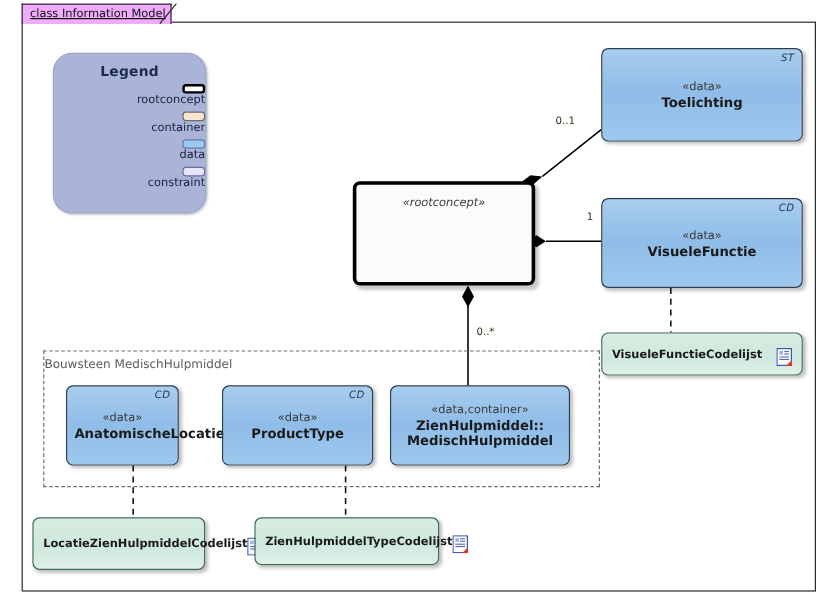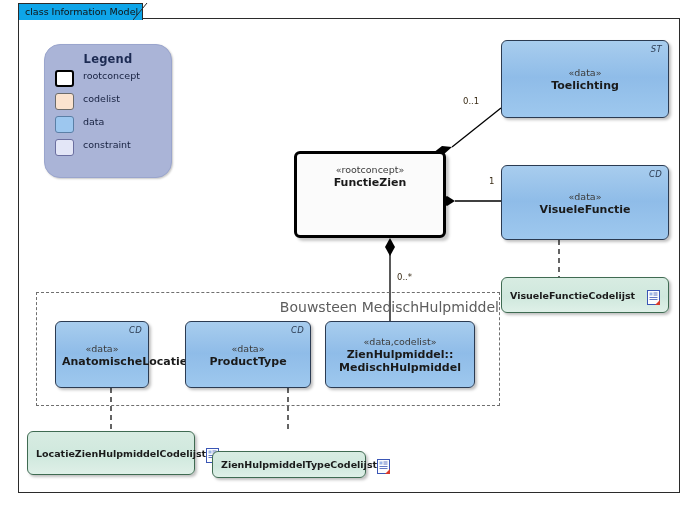--- a/index.html
+++ b/index.html
@@ -1,29 +1,29 @@
 <!DOCTYPE html>
 <html><head>
 <meta charset="utf-8">
 <style>
   html,body{margin:0;padding:0;background:#ffffff;}
   body{font-family:"DejaVu Sans","Liberation Sans",sans-serif;}
   #canvas{position:relative;width:698px;height:509px;background:#ffffff;overflow:hidden;}
 
   
   .frame{position:absolute;left:18px;top:18px;width:660px;height:473px;border:1px solid #2b2b2b;background:#fff;}
-  .frame-tab{position:absolute;left:18px;top:3px;height:16px;border:1px solid #2b2b2b;border-bottom:none;background:#0ea5e9;
-             padding:0 4px 0 6px;font-size:9.5px;color:#111;line-height:16px;white-space:nowrap;z-index:6;}
+  .frame-tab{position:absolute;left:18px;top:3px;height:16px;border:1px solid #2b2b2b;border-bottom:none;background:#f0abfc;
+             padding:0 4px 0 6px;font-size:9.5px;color:#111;line-height:16px;white-space:nowrap;z-index:6;text-decoration:underline;}
   .frame-tab-slant{position:absolute;left:133px;top:3px;width:16px;height:17px;z-index:6;}
 
   
   .legend{position:absolute;left:44px;top:44px;width:126px;height:132px;background:#aab4d7;
           border:1px solid #9aa5cd;border-radius:16px;box-shadow:1px 1px 2px rgba(0,0,0,.22);}
   .legend-title{text-align:center;font-size:11.5px;font-weight:bold;color:#1c2a52;margin-top:7px;letter-spacing:.2px;}
-  .legend-row{display:flex;align-items:flex-start;margin:4px 0 0 10px;height:19px;}
+  .legend-row{display:flex;align-items:flex-end;margin:4px 0 0 10px;height:19px;flex-direction:column;}
   .sw{width:19px;height:17px;border-radius:3px;box-sizing:border-box;}
   .sw-root{background:#ffffff;border:2.5px solid #000;}
   .sw-container{background:#fbe3cf;border:1px solid #6b6b6b;}
   .sw-data{background:#9dc7ef;border:1px solid #5b7fa6;}
   .sw-codelist{background:#c9e8d5;border:1px solid #6f9a80;}
   .sw-constraint{background:#e3e6f7;border:1px solid #6b6fa0;}
   .legend-lbl{font-size:9.5px;color:#16203f;margin-left:9px;white-space:nowrap;}
 
   
   .node{position:absolute;box-sizing:border-box;border-radius:6px;display:flex;align-items:center;justify-content:center;}
@@ -39,21 +39,21 @@
              border:1.5px solid #3f6b52;box-shadow:2px 2px 3px rgba(0,0,0,.25);
              justify-content:flex-start;}
   .code-node .cname{font-size:9.5px;font-weight:bold;color:#1a1a1a;}
   .code-row{display:flex;align-items:flex-start;justify-content:space-between;width:100%;padding:0 8px;box-sizing:border-box;margin-top:4px;}
 
   
   .doc-ico{width:13px;height:15px;flex:0 0 13px;}
 
   
   .pkg{position:absolute;box-sizing:border-box;border:1.4px dashed #6f6f6f;background:transparent;}
-  .pkg-title{position:absolute;width:100%;text-align:right;top:6px;font-size:14px;color:#5d5d5d;}
+  .pkg-title{position:absolute;width:100%;text-align:left;top:6px;font-size:10px;color:#5d5d5d;}
 
   
   .svg-layer{position:absolute;left:0;top:0;width:698px;height:509px;pointer-events:none;}
   .mult{position:absolute;font-size:8.5px;color:#3a2c16;font-weight:normal;}
 </style>
 </head>
 <body>
 
 <div id="canvas">
 
@@ -87,44 +87,43 @@
 
   <div class="legend">
     <div class="legend-title">Legend</div>
 
     <div class="legend-row">
       <span class="sw sw-root"></span>
       <span class="legend-lbl">rootconcept</span>
     </div>
     <div class="legend-row">
       <span class="sw sw-container"></span>
-      <span class="legend-lbl">codelist</span>
+      <span class="legend-lbl">container</span>
     </div>
     <div class="legend-row">
       <span class="sw sw-data"></span>
       <span class="legend-lbl">data</span>
     </div>
     <div class="legend-row">
       <span class="sw sw-constraint"></span>
       <span class="legend-lbl">constraint</span>
     </div>
   </div>
 
   <div class="node data-node" style="left:501px;top:40px;width:168px;height:78px;">
     <span class="corner">ST</span>
     <div class="inner">
       <span class="stereo">«data»</span>
       <span class="nname">Toelichting</span>
     </div>
   </div>
 
   <div class="node root-node" style="left:294px;top:151px;width:152px;height:87px;">
-    <div class="inner" style="position:absolute;top:9px;left:0;">
+    <div class="inner" style="position:absolute;top:9px;left:0;font-style:italic;">
       <span class="stereo">«rootconcept»</span>
-      <span class="nname">FunctieZien</span>
     </div>
   </div>
 
   <div class="node data-node" style="left:501px;top:165px;width:168px;height:75px;">
     <span class="corner">CD</span>
     <div class="inner">
       <span class="stereo">«data»</span>
       <span class="nname">VisueleFunctie</span>
     </div>
   </div>
@@ -159,42 +158,42 @@
   <div class="node data-node" style="left:185px;top:321px;width:126px;height:67px;">
     <span class="corner">CD</span>
     <div class="inner">
       <span class="stereo">«data»</span>
       <span class="nname">ProductType</span>
     </div>
   </div>
 
   <div class="node data-node" style="left:325px;top:321px;width:150px;height:67px;">
     <div class="inner">
-      <span class="stereo">«data,codelist»</span>
+      <span class="stereo">«data,container»</span>
       <span class="nname">ZienHulpmiddel::</span>
       <span class="nname">MedischHulpmiddel</span>
     </div>
   </div>
 
-  <div class="node code-node" style="left:27px;top:431px;width:168px;height:44px;">
+  <div class="node code-node" style="left:27px;top:431px;width:144px;height:44px;">
     <div class="code-row">
       <span class="cname">LocatieZienHulpmiddelCodelijst</span>
       <svg class="doc-ico" viewBox="0 0 13 15">
         <rect x="0.5" y="0.5" width="12" height="14" fill="#fdfdfd" stroke="#3a56b5" stroke-width="1"></rect>
         <rect x="2.5" y="2.5" width="3" height="3" fill="#9bb6e8"></rect>
         <line x1="6.5" y1="3" x2="10.5" y2="3" stroke="#3a56b5" stroke-width=".8"></line>
         <line x1="6.5" y1="5" x2="10.5" y2="5" stroke="#3a56b5" stroke-width=".8"></line>
         <line x1="2.5" y1="7.5" x2="10.5" y2="7.5" stroke="#3a56b5" stroke-width=".8"></line>
         <line x1="2.5" y1="9.5" x2="10.5" y2="9.5" stroke="#3a56b5" stroke-width=".8"></line>
         <polygon points="8,15 13,15 13,10" fill="#d9392b"></polygon>
       </svg>
     </div>
   </div>
 
-  <div class="node code-node" style="left:212px;top:431px;width:154px;height:27px;margin-top:20px;">
+  <div class="node code-node" style="left:212px;top:431px;width:154px;height:40px;">
     <div class="code-row">
       <span class="cname">ZienHulpmiddelTypeCodelijst</span>
       <svg class="doc-ico" viewBox="0 0 13 15">
         <rect x="0.5" y="0.5" width="12" height="14" fill="#fdfdfd" stroke="#3a56b5" stroke-width="1"></rect>
         <rect x="2.5" y="2.5" width="3" height="3" fill="#9bb6e8"></rect>
         <line x1="6.5" y1="3" x2="10.5" y2="3" stroke="#3a56b5" stroke-width=".8"></line>
         <line x1="6.5" y1="5" x2="10.5" y2="5" stroke="#3a56b5" stroke-width=".8"></line>
         <line x1="2.5" y1="7.5" x2="10.5" y2="7.5" stroke="#3a56b5" stroke-width=".8"></line>
         <line x1="2.5" y1="9.5" x2="10.5" y2="9.5" stroke="#3a56b5" stroke-width=".8"></line>
         <polygon points="8,15 13,15 13,10" fill="#d9392b"></polygon>

